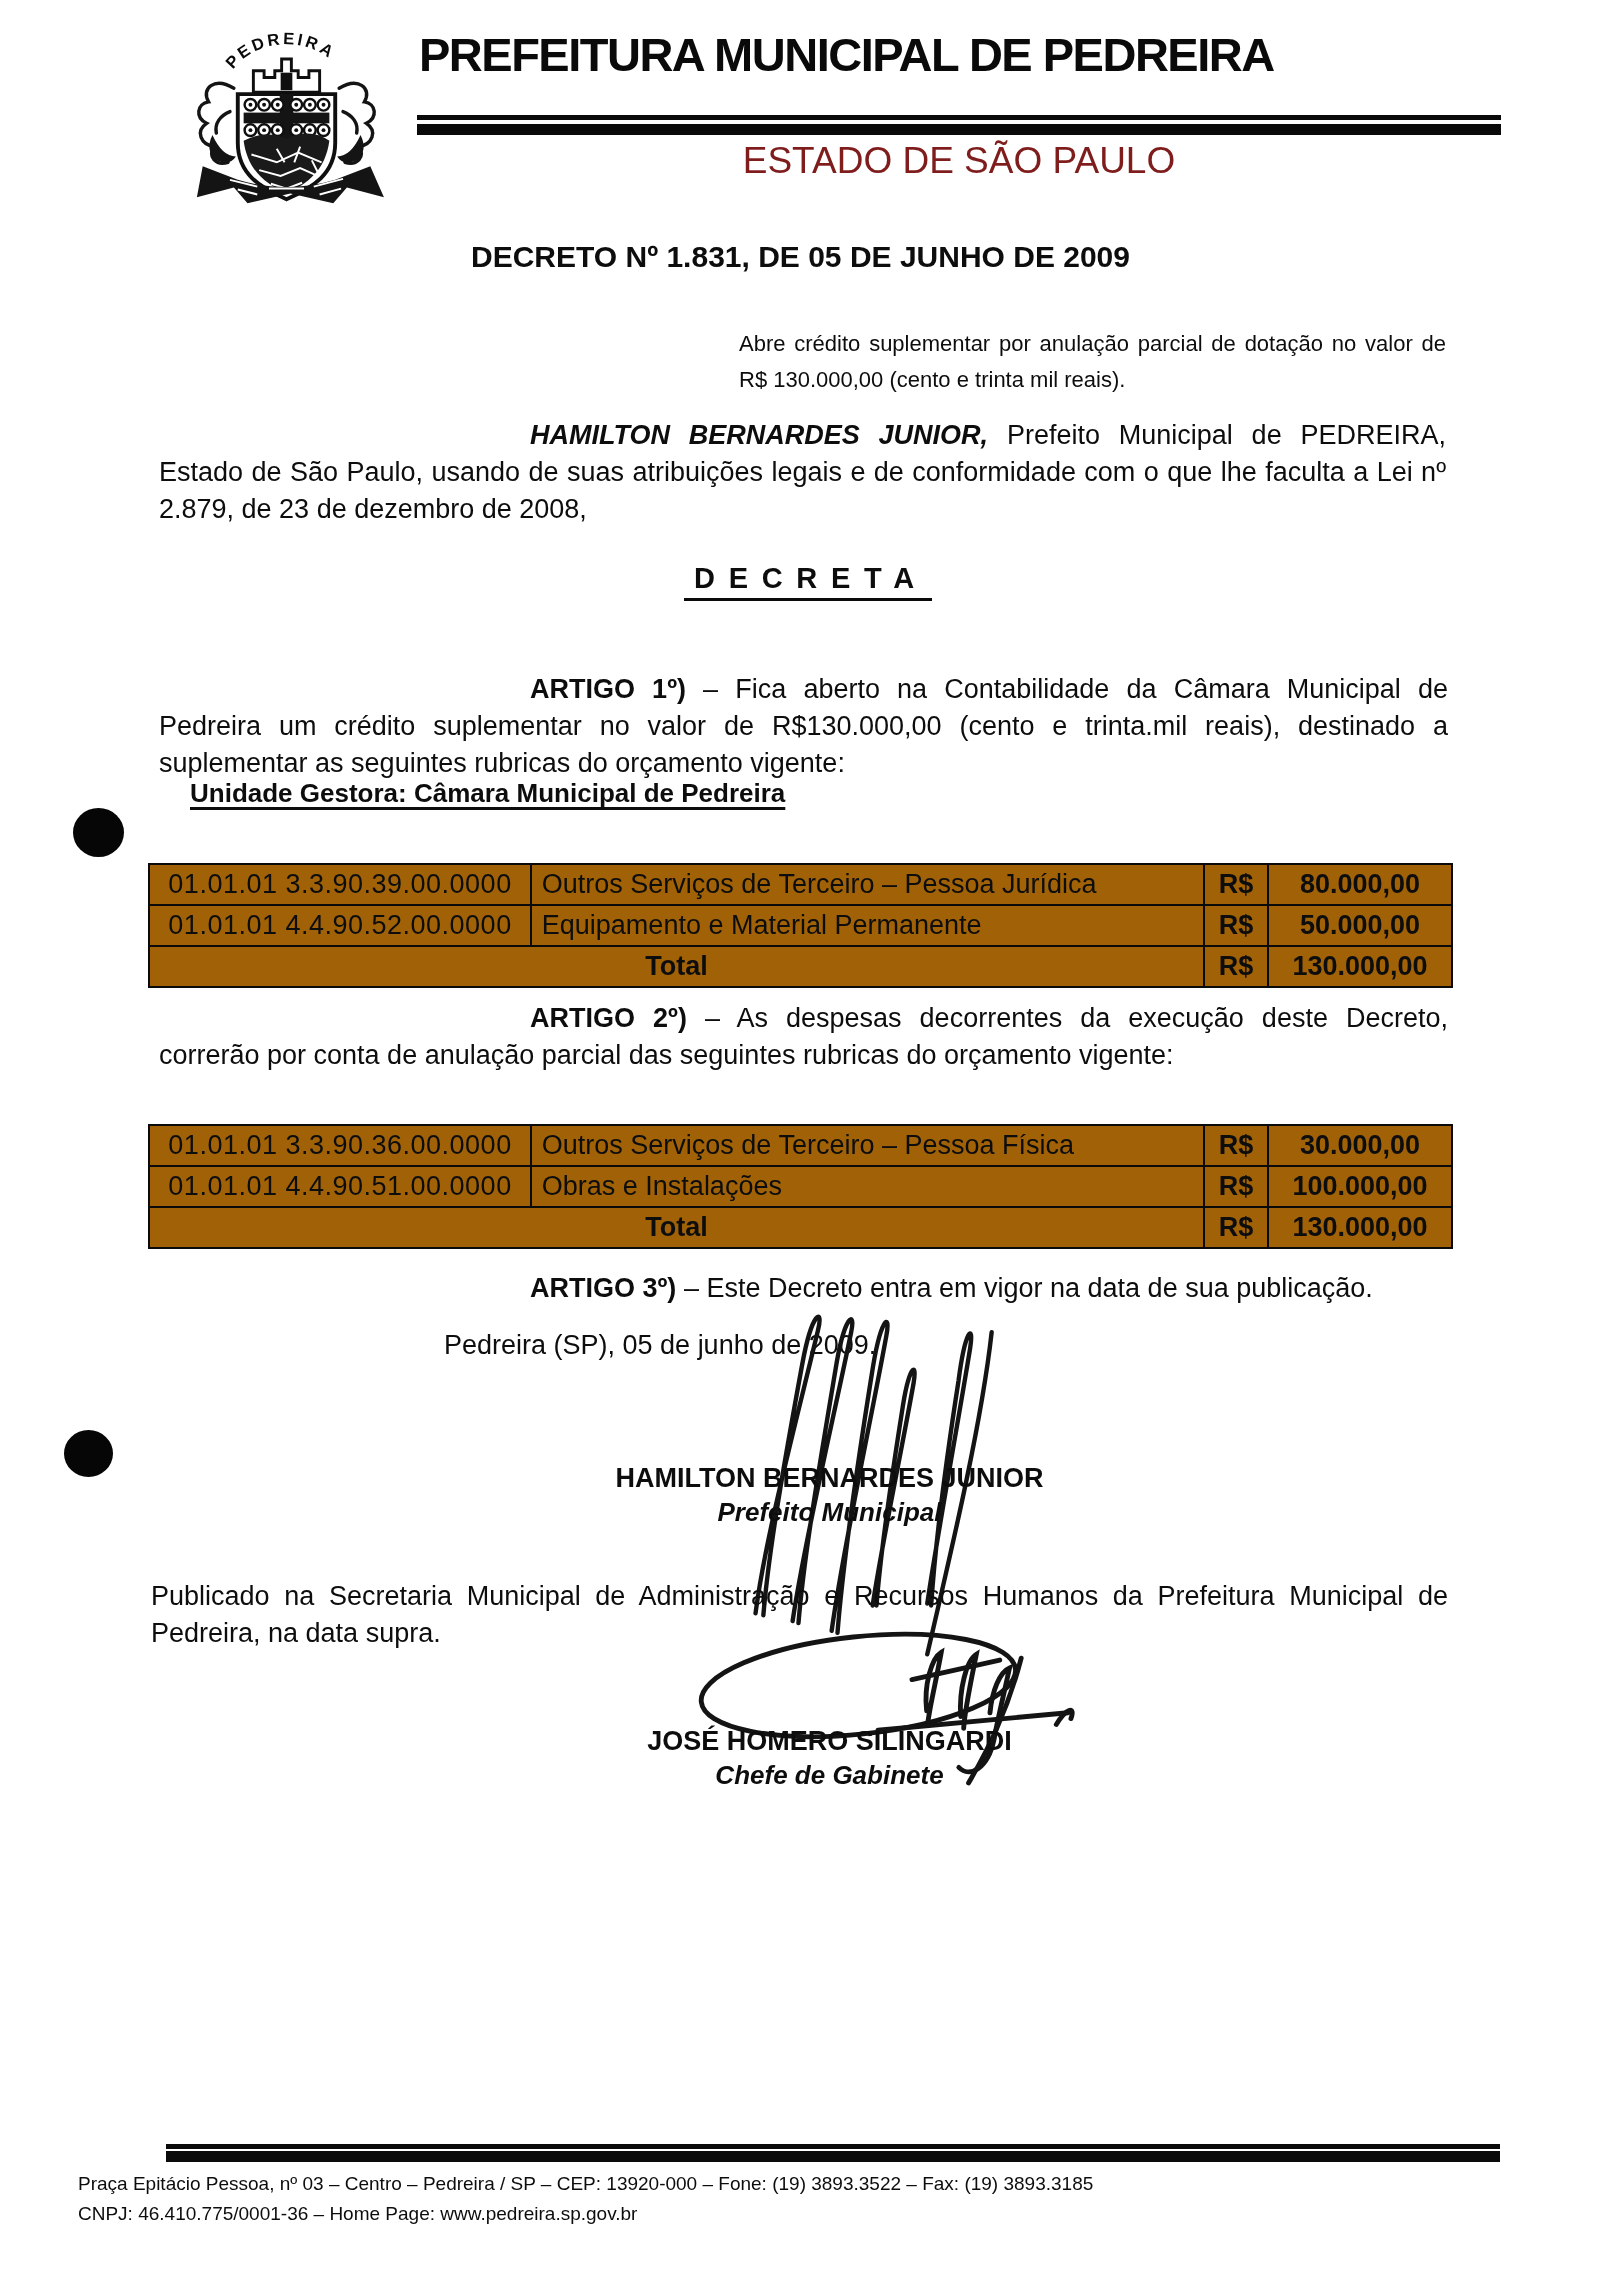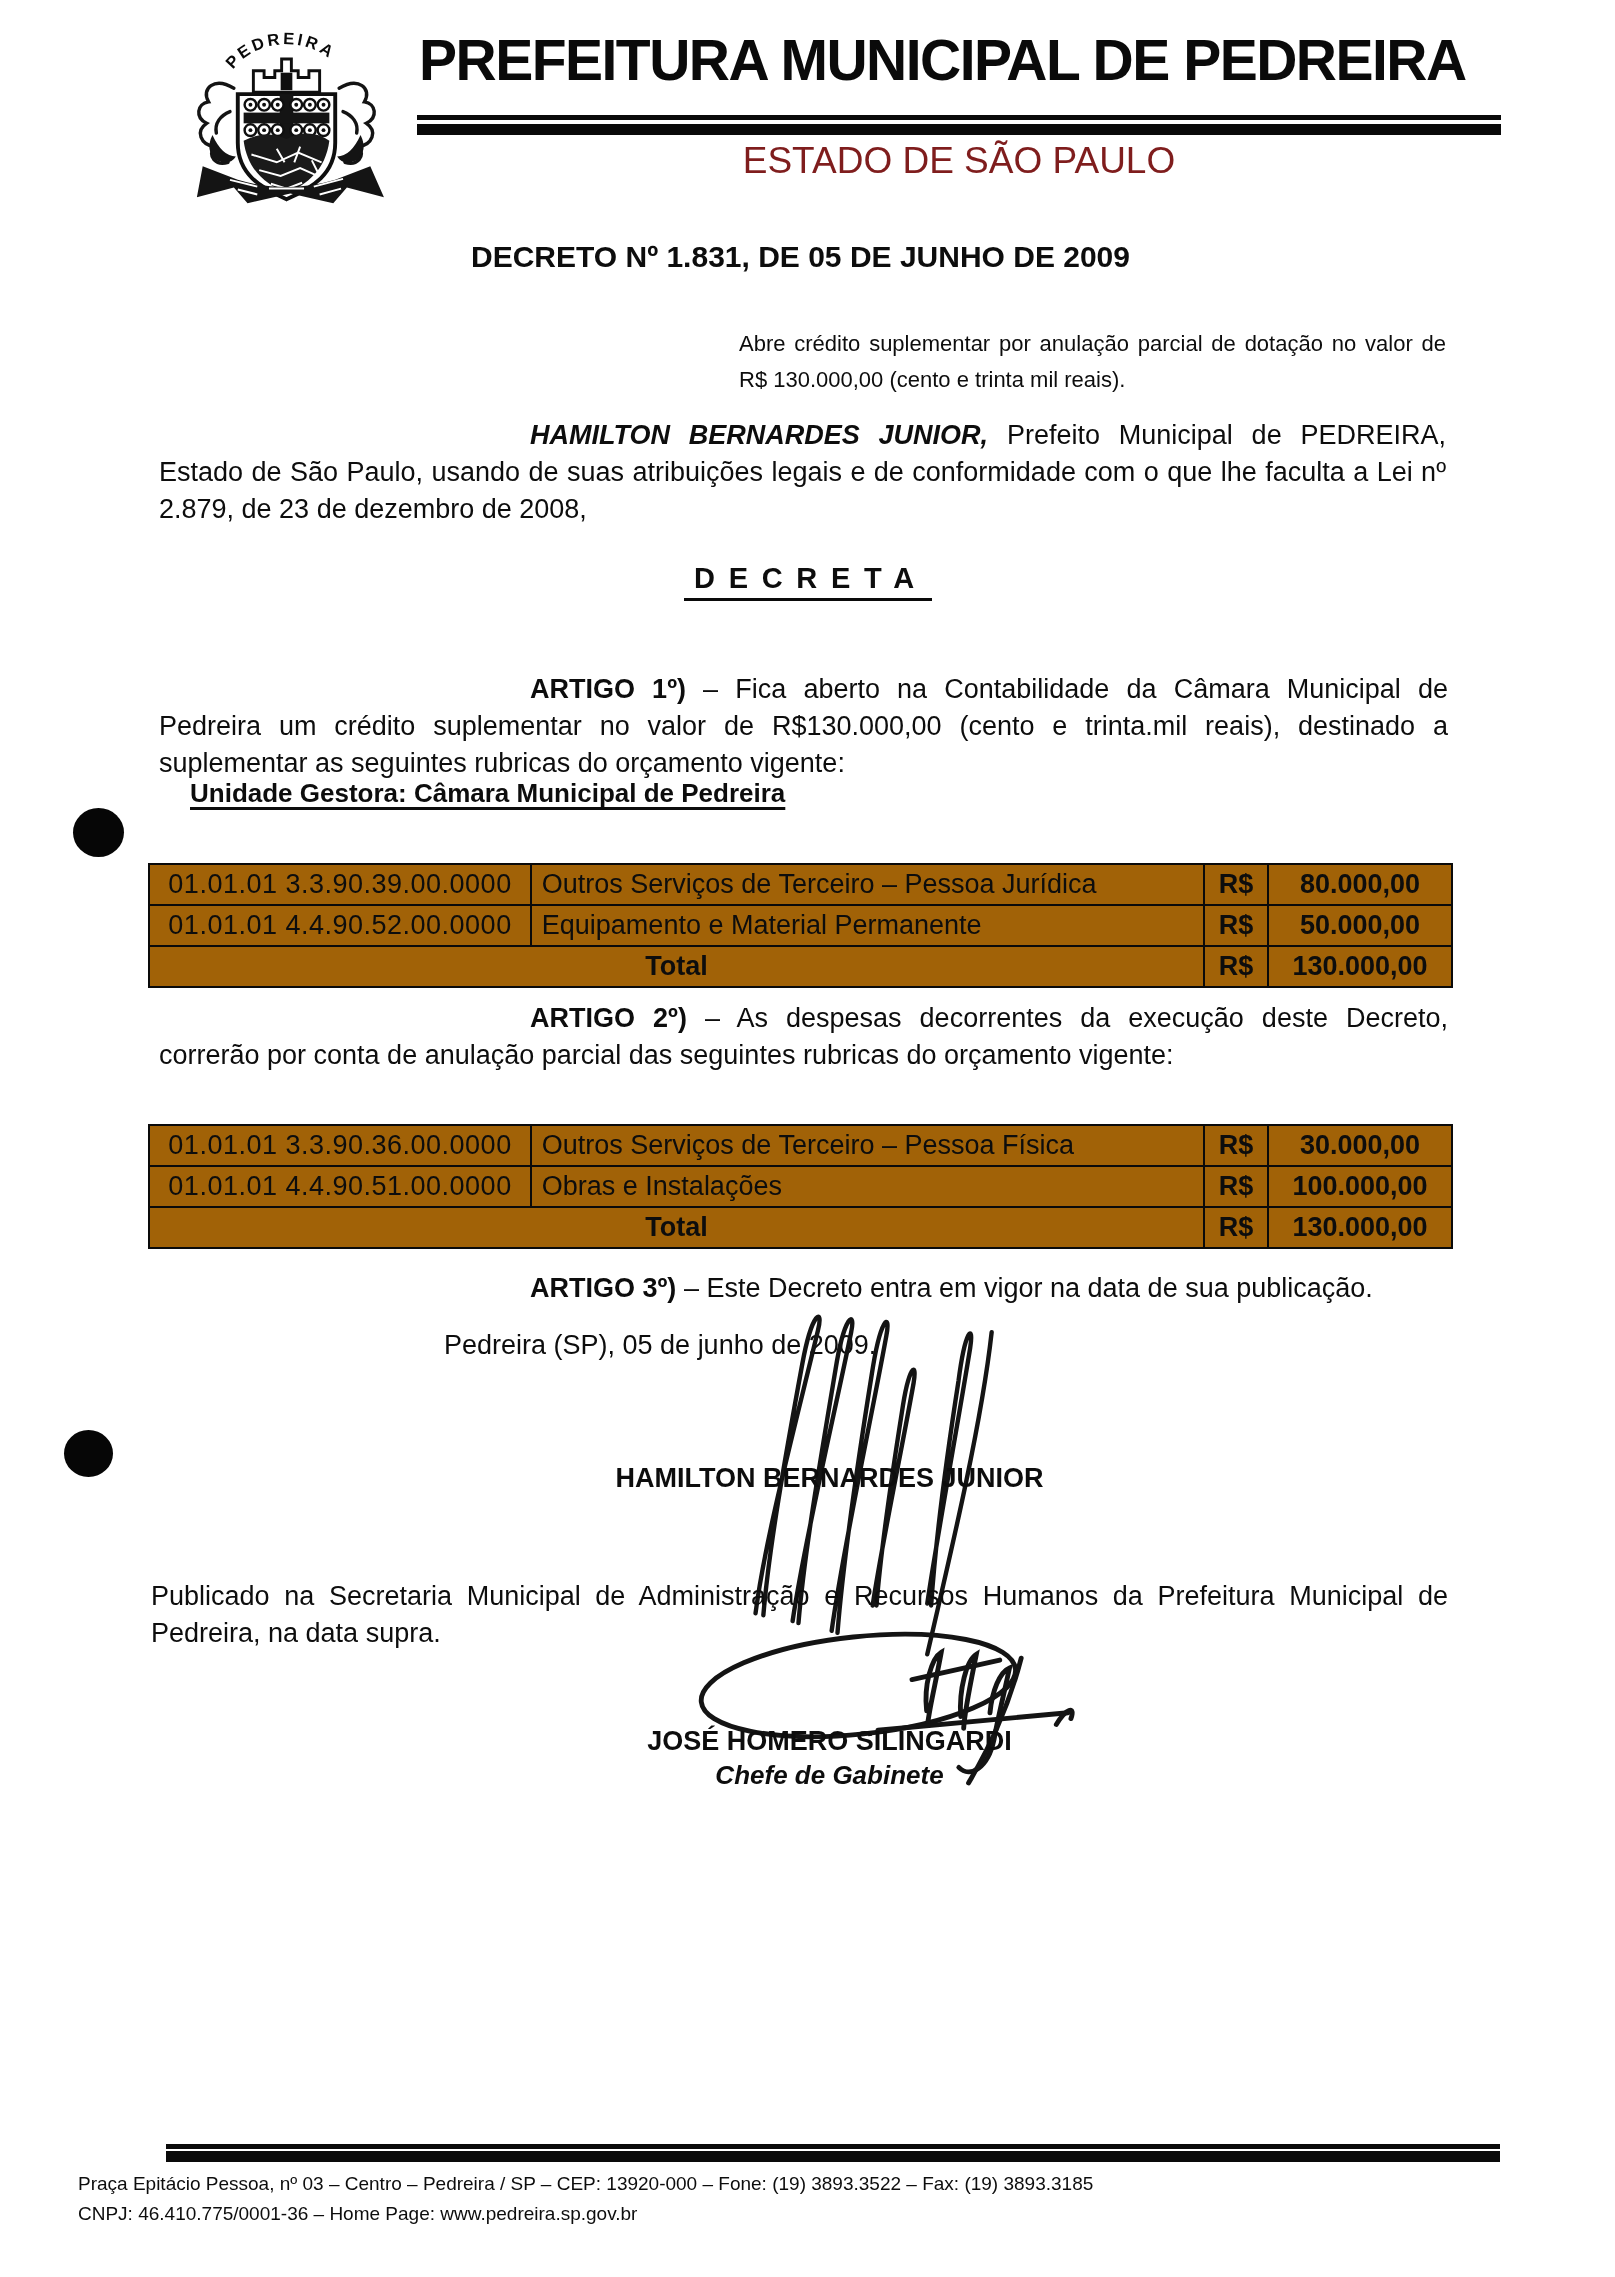--- a/index.html
+++ b/index.html
@@ -10,21 +10,21 @@
     background:#ffffff;
     font-family:"Liberation Sans", sans-serif;
     color:#0d0d0d;
     overflow:hidden;
   }
   .abs { position:absolute; }
 
   
   .masthead-title {
     left:419px; top:27px;
-    font-size:57px; font-weight:bold; letter-spacing:-1.5px;
+    font-size:47px; font-weight:bold; letter-spacing:-1.5px;
     white-space:nowrap; color:#0a0a0a;text-align:center;
   }
   .rule-thin  { left:417px; top:115px; width:1084px; height:4.9px;  background:#0a0a0a; }
   .rule-thick { left:417px; top:124px; width:1084px; height:10.7px; background:#0a0a0a; }
   .masthead-sub {
     left:417px; top:140px; width:1084px;
     text-align:center; font-size:37px; letter-spacing:0px; color:#7f1d1d;
   }
 
   
@@ -248,20 +248,21 @@
       <path d="M58,326 C70,244 100,118 118,30 C123,6 111,12 102,68 C86,164 70,256 64,328"></path>
       <path d="M98,336 C110,250 138,122 154,34 C159,8 148,14 139,74 C124,168 110,262 104,338"></path>
       <path d="M140,310 C150,244 170,150 182,82 C186,58 177,64 170,112 C158,188 148,256 144,310"></path>
       <path d="M196,308 C206,240 228,120 240,46 C244,20 235,26 228,80 C214,170 204,250 200,310"></path>
       <path d="M262,30 C252,120 224,240 196,360"></path>
     </g>
   </svg>
 
   <div class="abs sig-block" style="left:488px; top:1463px; width:683px;">
     <div class="sig-name">HAMILTON BERNARDES JUNIOR</div>
+    <div class="sig-role">Prefeito Municipal</div>
   </div>
 
   <p class="abs para" style="left:151px; top:1578px; width:1297px;">Publicado na Secretaria Municipal de Administração e Recursos Humanos da Prefeitura Municipal de Pedreira, na data supra.</p>
 
   <svg class="abs" style="left:678px; top:1615px; overflow:visible;" width="429" height="176" viewBox="0 0 440 180">
     <g class="stroke" stroke-width="5">
       <ellipse cx="185" cy="72" rx="162" ry="50" transform="rotate(-6 185 72)"></ellipse>
       <path d="M255,98 C252,72 260,44 270,38 C265,66 258,94 256,112"></path>
       <path d="M290,104 C288,76 296,46 306,40 C300,70 294,98 293,116"></path>
       <path d="M240,66 L330,46"></path>

